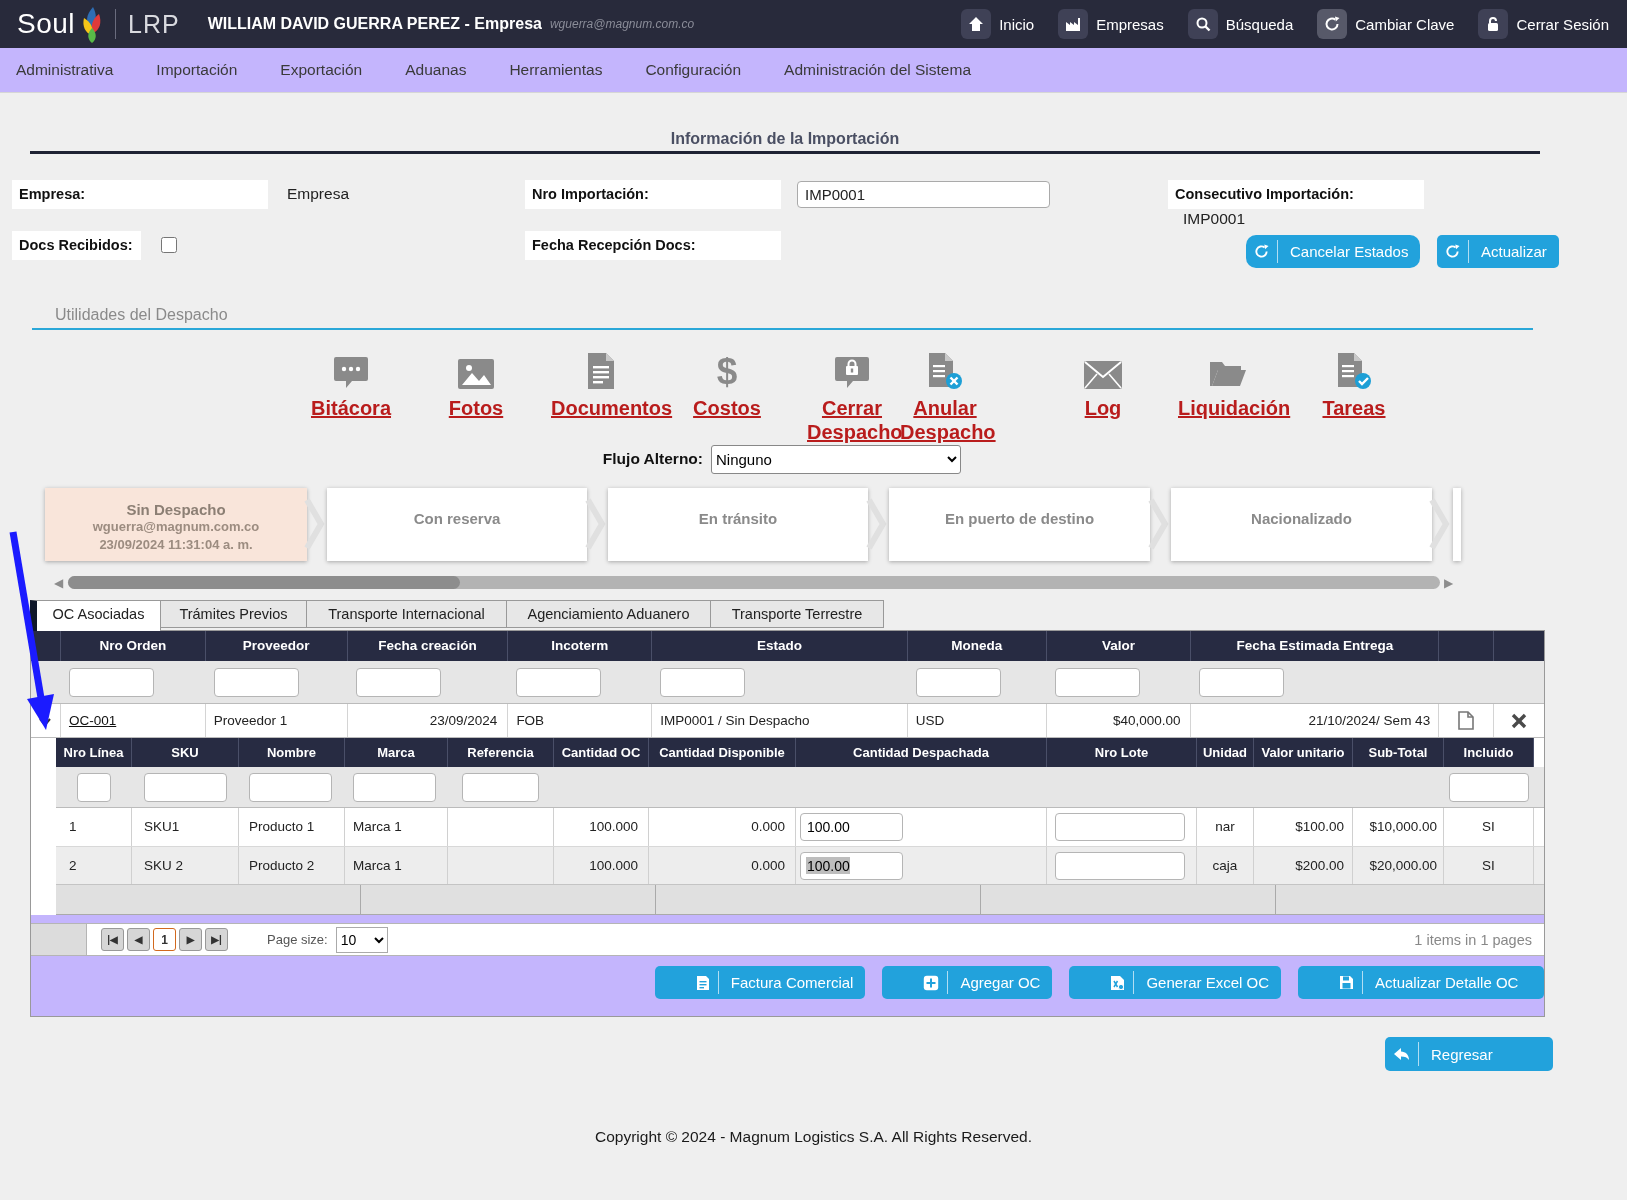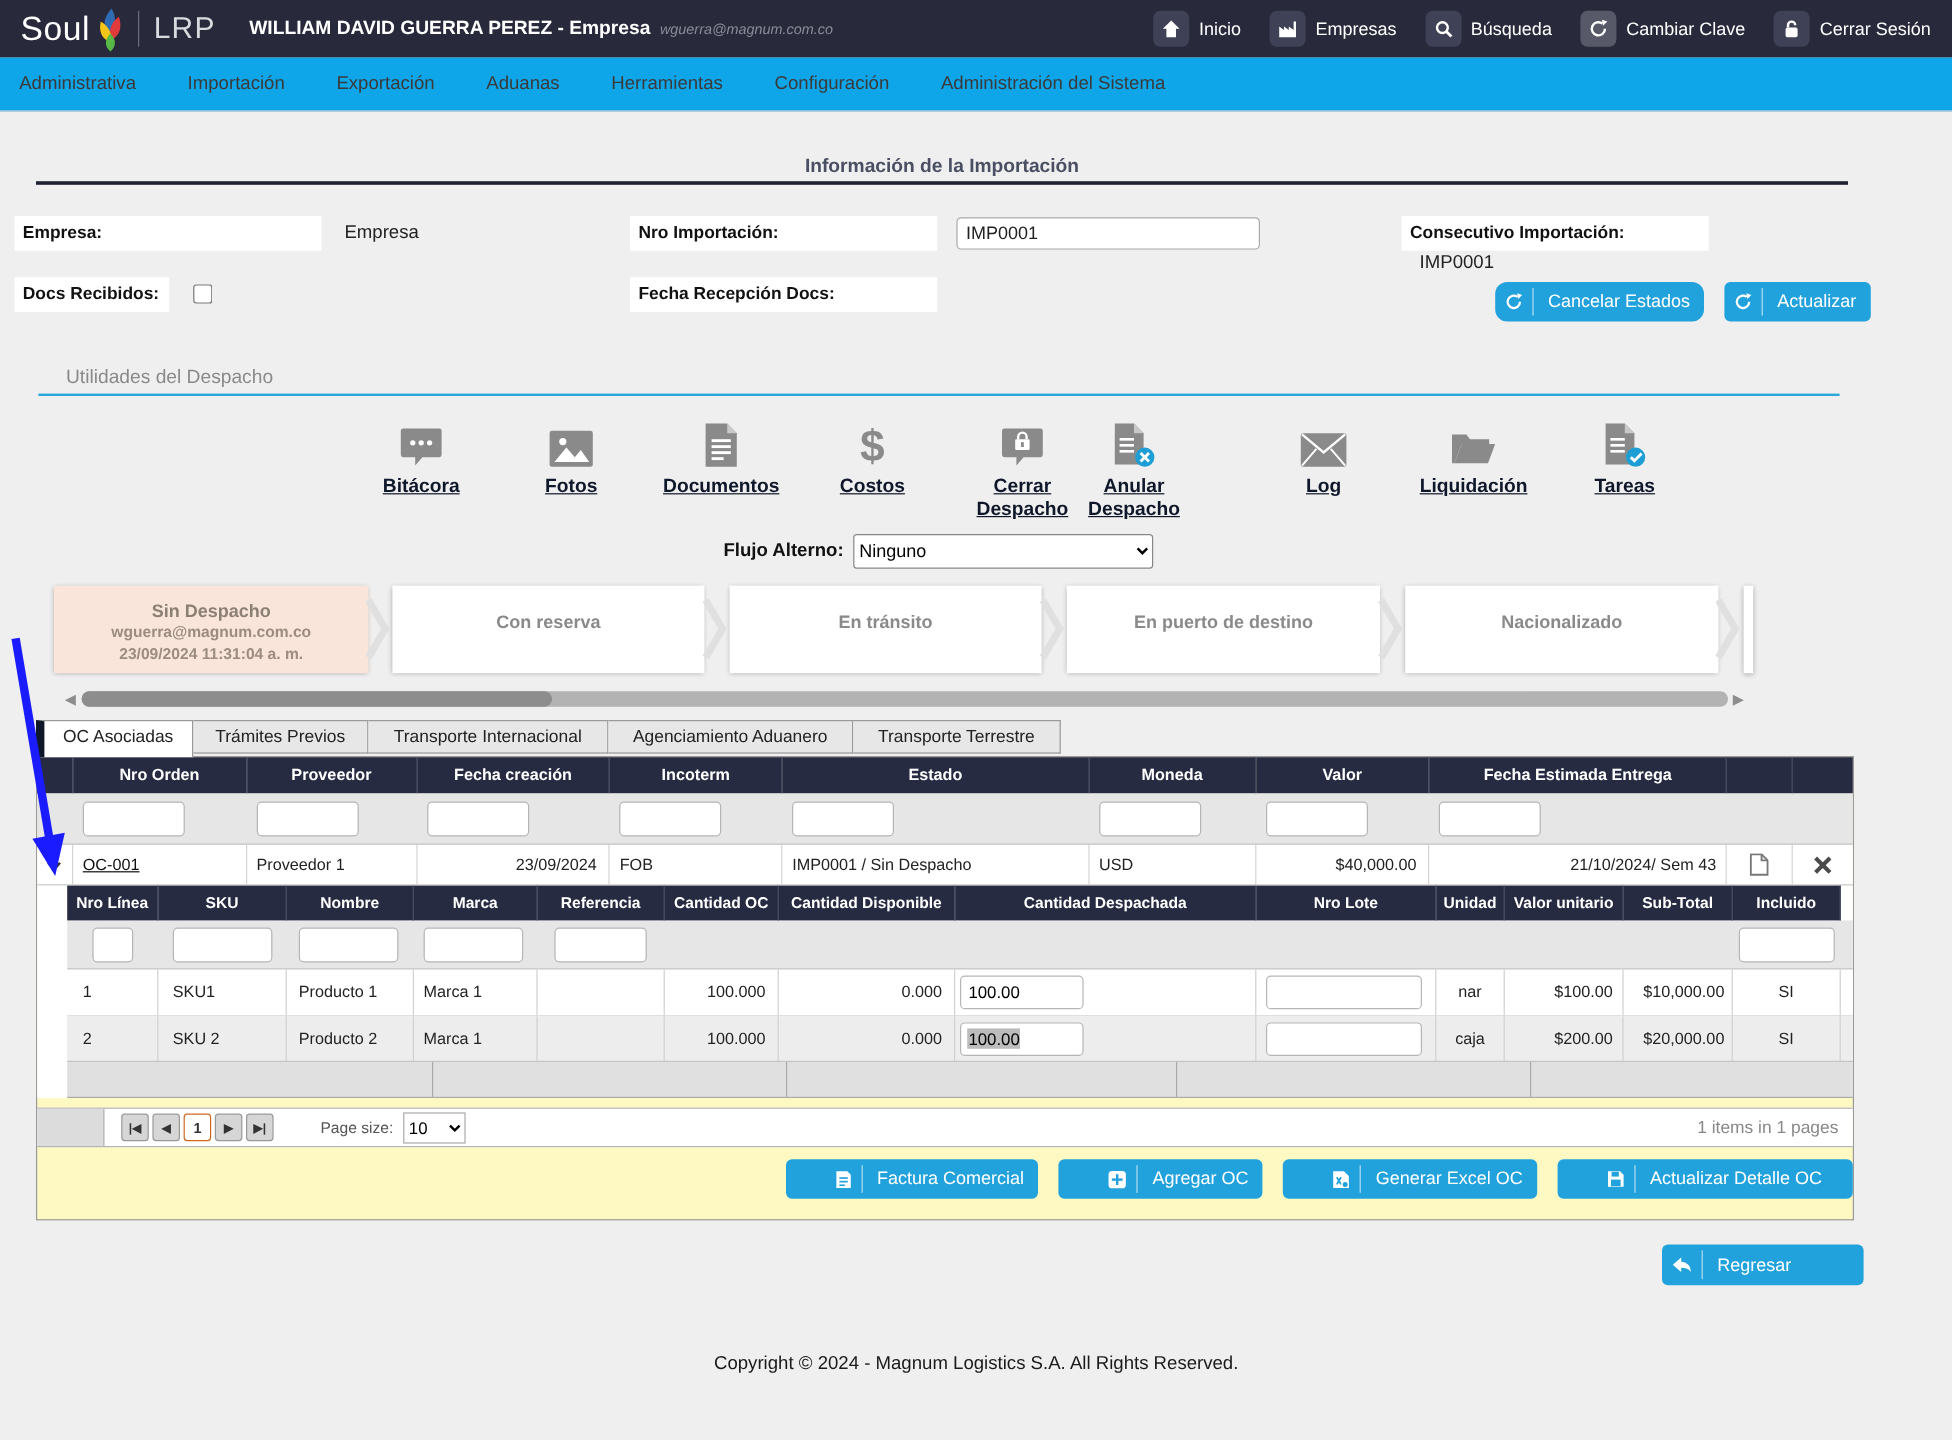--- a/index.html
+++ b/index.html
@@ -14,42 +14,42 @@
   .logo-lrp { font-size:25px; color:#d9dadf; letter-spacing:1px; font-weight:400; }
   .user-title { margin-left:28px; font-size:16px; font-weight:bold; }
   .user-email { margin-left:8px; font-size:12px; font-style:italic; color:#8a8c98; }
   .top-nav { margin-left:auto; margin-right:18px; display:flex; align-items:center; gap:24px; }
   .nav-item { display:flex; align-items:center; gap:8px; cursor:pointer; }
   .nav-chip { width:30px; height:30px; border-radius:6px; background:#3f4156; display:flex; align-items:center; justify-content:center; }
   .nav-chip.lit { background:#575969; }
   .nav-label { font-size:15px; color:#fff; }
 
   
-  .menu-bar { position:absolute; left:0; top:48px; width:1627px; height:45px; background:#0ea5e9; border-bottom:1px solid #d6d6d6; display:flex; align-items:center; gap:43px; padding-left:16px; }
+  .menu-bar { position:absolute; left:0; top:48px; width:1627px; height:45px; background:#c4b5fd; border-bottom:1px solid #d6d6d6; display:flex; align-items:center; gap:43px; padding-left:16px; }
   .menu-item { font-size:15.5px; color:#3a3a3a; cursor:pointer; }
 
   
   .page-title { position:absolute; left:30px; top:130px; width:1510px; text-align:center; font-size:16px; font-weight:bold; color:#4a4f63; }
   .title-rule { position:absolute; left:30px; top:151px; width:1510px; height:3px; background:#1e2233; }
   .flabel { position:absolute; height:29px; line-height:29px; background:#fff; font-weight:bold; font-size:14.5px; color:#111; padding-left:7px; }
   .fvalue { position:absolute; font-size:15.5px; color:#222; }
   .txt-input { position:absolute; border:1px solid #aaa; border-radius:4px; height:27px; font-size:15px; padding-left:7px; font-family:"Liberation Sans",sans-serif; color:#222; background:#fff; }
   .chk { position:absolute; width:16px; height:16px; }
 
   .btn-blue { position:absolute; display:flex; align-items:center; background:#22a2dc; border:none; border-radius:5px; color:#fff; cursor:pointer; font-family:"Liberation Sans",sans-serif; }
   .btn-blue .ico { display:flex; align-items:center; justify-content:center; padding:0 8px; }
   .btn-blue .sep { width:1px; align-self:stretch; margin:5px 0; background:rgba(255,255,255,.65); }
   .btn-blue .lbl { padding:0 12px; font-size:15px; white-space:nowrap; }
 
   
   .util-title { position:absolute; left:55px; top:306px; font-size:16px; color:#8a8a8a; }
   .util-rule { position:absolute; left:32px; top:328px; width:1501px; height:2px; background:#2aa7d8; }
   .util { position:absolute; top:348px; width:100px; text-align:center; cursor:pointer; }
   .util .u-ico { height:42px; display:flex; align-items:flex-end; justify-content:center; color:#8a8a8a; }
-  .util .u-lbl { margin-top:6px; font-size:16px; font-weight:bold; color:#0f172a; text-decoration:underline; line-height:1.2; }
+  .util .u-lbl { margin-top:6px; font-size:20px; font-weight:bold; color:#b91c1c; text-decoration:underline; line-height:1.2; }
   .dollar { font-size:37px; font-weight:bold; color:#8a8a8a; line-height:1; }
 
   
   .flujo-label { position:absolute; left:555px; top:450px; width:148px; text-align:right; font-weight:bold; font-size:15.5px; color:#111; }
   .flujo-select { position:absolute; left:711px; top:445px; width:250px; height:29px; font-size:15px; border:1px solid #888; border-radius:3px; background:#fff; font-family:"Liberation Sans",sans-serif; }
 
   
   .status-box { position:absolute; top:488px; height:73px; background:#fff; box-shadow:0 1px 4px rgba(0,0,0,.3); text-align:center; }
   .status-box .st-title { margin-top:22px; font-size:15px; font-weight:bold; color:#8a8a8a; }
   .status-box.active { background:#f9e5da; }
@@ -62,21 +62,21 @@
   .hs-track { position:absolute; left:68px; top:576px; width:1372px; height:13px; background:#b3b3b3; border-radius:7px; }
   .hs-thumb { width:392px; height:13px; background:#8d8d8d; border-radius:7px; }
 
   
   .tabs { position:absolute; left:30px; top:600px; display:flex; }
   .tab { height:28px; line-height:27px; text-align:center; font-size:14.5px; color:#222; background:#e7e7e7; border:1px solid #999; border-left:none; cursor:pointer; }
   .tab:first-child { border-left:7px solid #0f172a; }
   .tab.active { background:#fff; border-bottom:none; height:31px; z-index:3; position:relative; }
 
   
-  .grid { position:absolute; left:30px; top:630px; width:1515px; height:387px; background:#fef9c3; border:1px solid #999; }
+  .grid { position:absolute; left:30px; top:630px; width:1515px; height:387px; background:#c4b5fd; border:1px solid #999; }
   .trow { display:flex; }
   .hcell { background:#272b42; color:#fff; font-weight:bold; font-size:13.5px; height:30px; line-height:30px; text-align:center; border-right:1px solid #4a4f68; }
   .hcell:last-child { border-right:none; }
   .filterrow { height:43px; background:#e6e6e6; border-bottom:1px solid #bbb; }
   .fcell { position:relative; }
   .fcell input { margin:7px 0 0 8px; width:85px; height:29px; border:1px solid #b5b5b5; border-radius:4px; background:#fff; }
   .ocrow { height:34px; background:#fff; border-bottom:1px solid #bbb; font-size:13.5px; color:#222; }
   .ocrow > div { line-height:33px; border-right:1px solid #d4d4d4; white-space:nowrap; overflow:hidden; }
   .ocrow > div:last-child { border-right:none; }
   .oc-link { text-decoration:underline; color:#111; cursor:pointer; }

